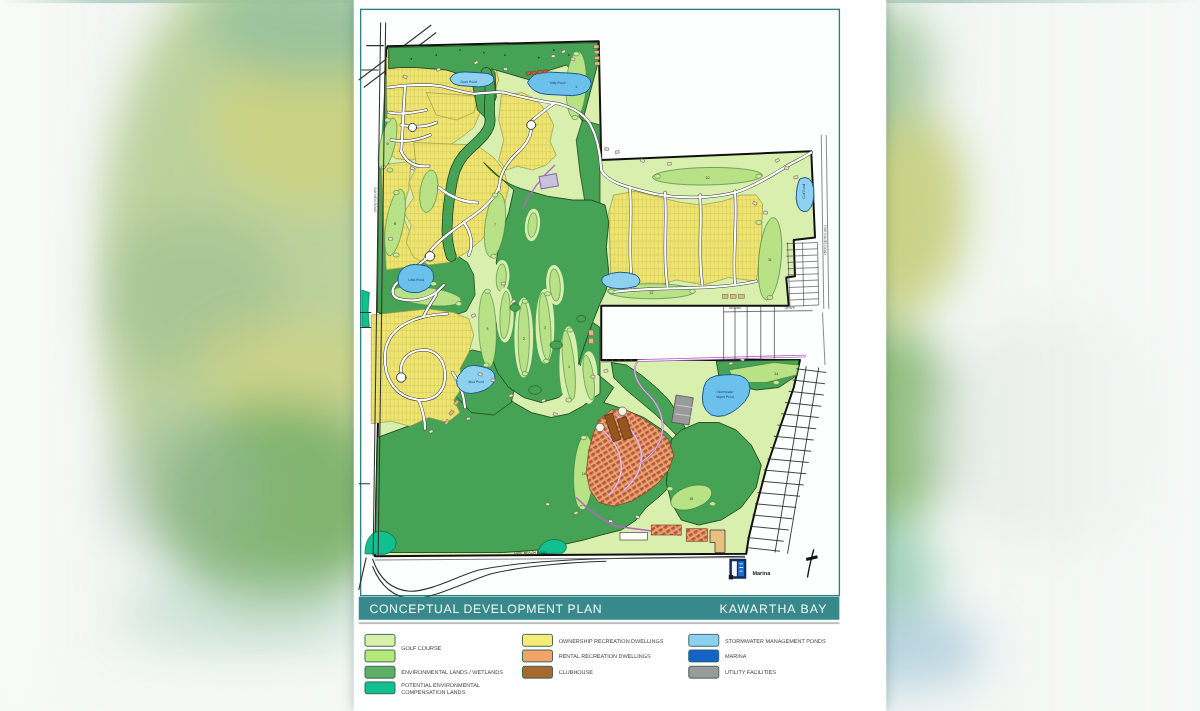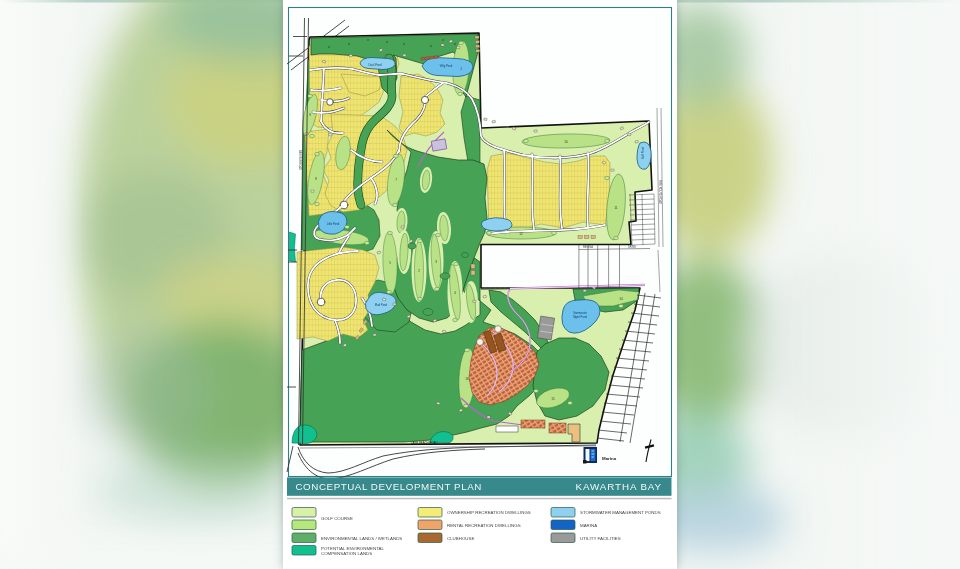--- a/index.html
+++ b/index.html
@@ -1,17 +1,17 @@
 <!DOCTYPE html>
 <html><head>
 <meta charset="utf-8">
 <style>
 html,body{margin:0;padding:0;width:960px;height:569px;overflow:hidden;background:#eef3f0;font-family:"Liberation Sans",sans-serif;}
 #bg{position:absolute;left:0;top:0;width:960px;height:569px;}
-#page{position:absolute;left:283px;top:0;width:394px;height:569px;background:#ffffff;box-shadow:0 0 9px rgba(40,80,80,0.35);}
+#page{position:absolute;left:283px;top:0;width:394px;height:569px;background:#ffffff;box-shadow:0 0 9px rgba(40,80,80,0.35);padding-left:32px;}
 #map{position:absolute;left:0;top:0;}
 </style>
 </head>
 <body>
 
 <svg id="bg" width="960" height="569" viewBox="0 0 960 569">
 <defs>
 <filter id="bl" x="-40%" y="-40%" width="180%" height="180%">
         <feGaussianBlur stdDeviation="18"></feGaussianBlur>
       </filter>

